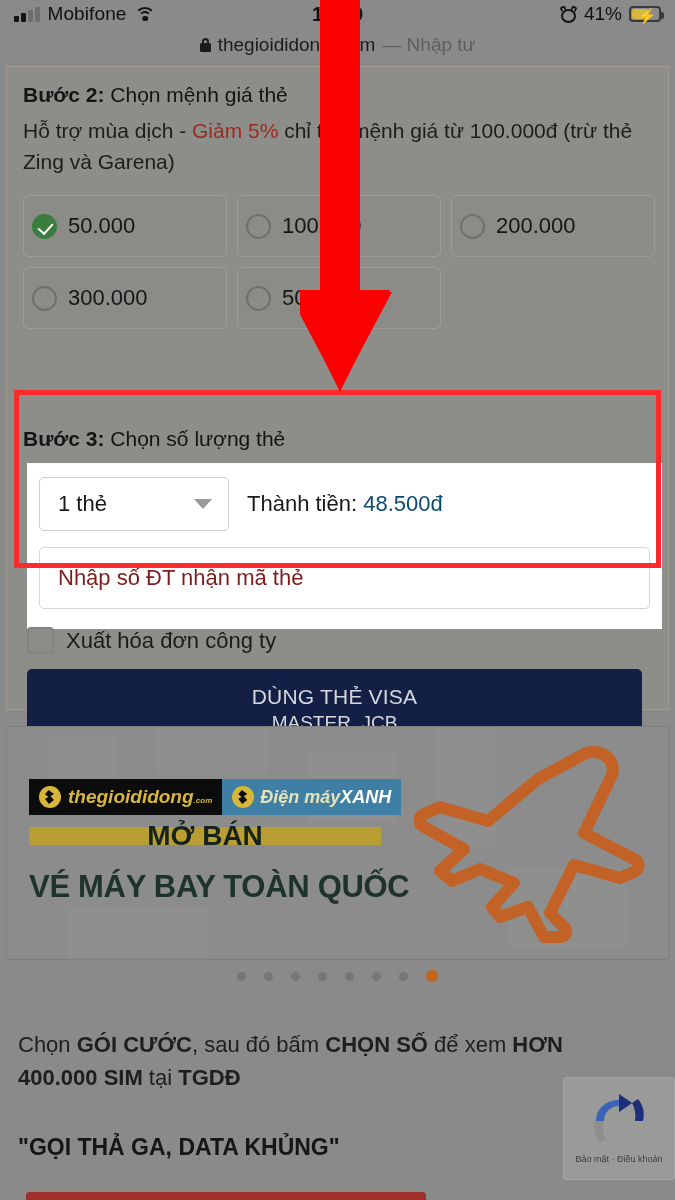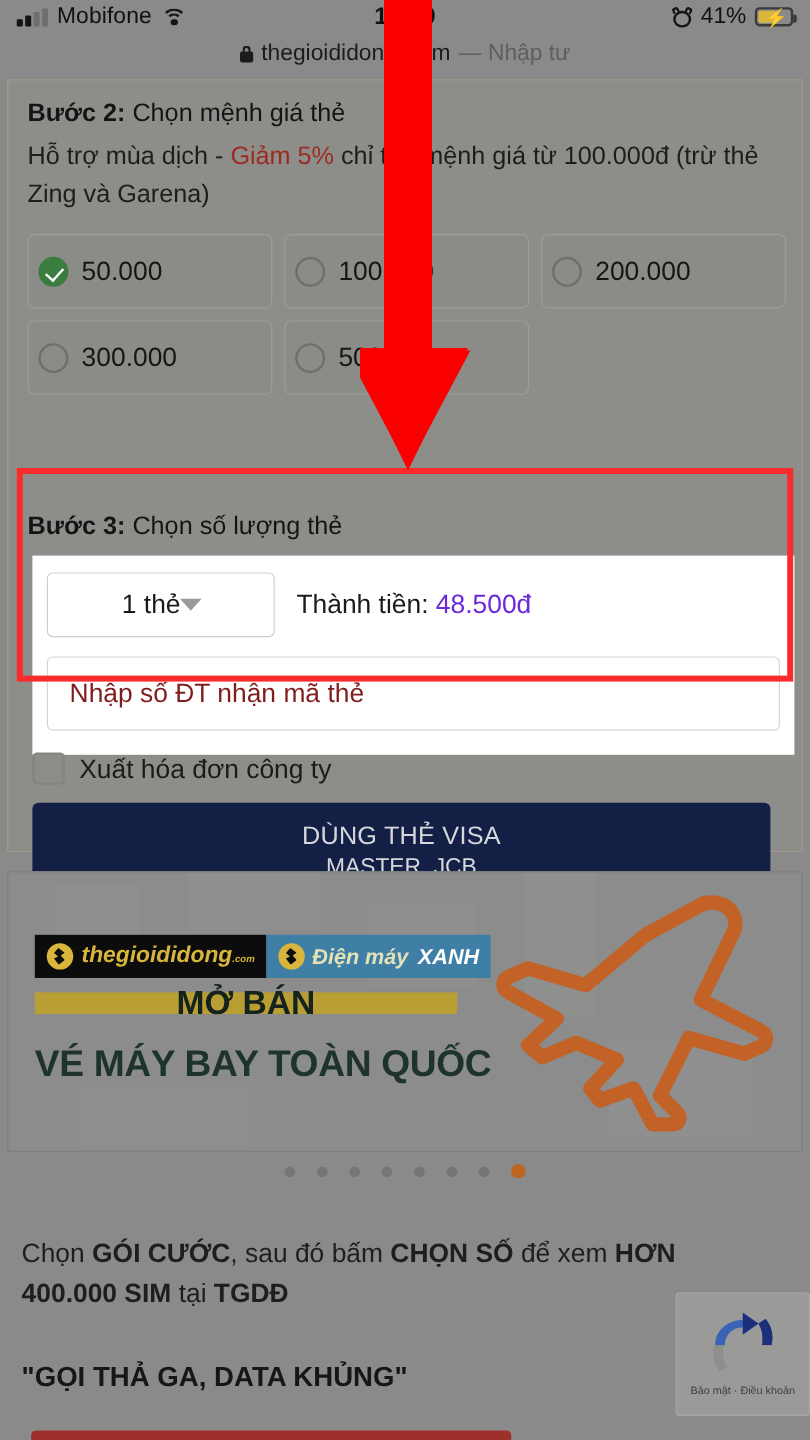--- a/index.html
+++ b/index.html
@@ -70,25 +70,25 @@
   .radio.checked { background:#3a7d3f; border-color:#3a7d3f; position:relative; }
   .radio.checked::after { content:""; position:absolute; left:7px; top:4px; width:7px; height:12px;
         border:2.6px solid #fff; border-top:none; border-left:none; transform:rotate(42deg); }
 
   .step3-title { position:absolute; left:0; top:360px; }
 
   
   .step3-panel { position:absolute; left:20px; top:396px; width:635px; height:166px; background:#fff; }
   .qty-row { position:absolute; left:12px; top:14px; display:flex; align-items:center; }
   .select { width:190px; height:54px; border:1px solid #cfcfcf; border-radius:5px; background:#fff;
-            display:flex; align-items:center; justify-content:center; padding:0 16px 0 18px;
+            display:flex; align-items:center; justify-content:space-between; padding:0 16px 0 18px;
             font-size:22px; color:#1a1a1a; }
   .chev { width:0; height:0; border-left:9px solid transparent; border-right:9px solid transparent; border-top:10px solid #9a9a9a; }
   .total { margin-left:18px; font-size:22px; color:#1a1a1a; white-space:nowrap; }
-  .total .amt { color:#6d28d9; }
+  .total .amt { color:#0c4a6e; }
   .phone-input { position:absolute; left:12px; top:84px; width:611px; height:62px;
         border:1px solid #d6d6d6; border-radius:5px; background:#fff;
         display:flex; align-items:center; padding-left:18px; font-size:22px; color:#7f1d1d; }
 
   .invoice-row { position:absolute; left:20px; top:560px; display:flex; align-items:center; gap:12px;
         font-size:22px; color:#1b1b1b; }
   .cbx { width:27px; height:27px; border:2px solid #848481; border-radius:4px; background:#8c8c89; }
 
   .paybtns { position:absolute; left:20px; top:602px; width:615px; display:flex; gap:20px; }
   .paybtn { flex:1; height:80px; border-radius:5px; display:flex; flex-direction:column;
@@ -105,21 +105,21 @@
   .bkblocks div { position:absolute; background:#9a9b99; }
   .logos { position:absolute; left:22px; top:52px; display:flex; height:36px; }
   .logo-tgdd { background:#0c0c0c; display:flex; align-items:center; gap:7px; padding:0 10px; }
   .logo-dmx { background:#3f7fa5; display:flex; align-items:center; gap:6px; padding:0 10px; }
   .lg-dot { width:22px; height:22px; border-radius:50%; background:#d8b63c; position:relative; flex:0 0 auto; }
   .lg-dot::after { content:""; position:absolute; left:6px; top:4px; width:9px; height:14px; background:#0c0c0c;
         clip-path: polygon(40% 0,100% 28%,62% 45%,100% 72%,44% 100%,0 62%,38% 50%,0 30%); }
   .lg-t1 { color:#d8b63c; font-style:italic; font-weight:700; font-size:19px; }
   .lg-t1 sub { font-size:8px; vertical-align:baseline; }
   .lg-t2 { color:#e6e2b8; font-style:italic; font-weight:700; font-size:18px; }
-  .lg-t2 b { color:#fff;margin-left:8px; }
+  .lg-t2 b { color:#fff; }
   .mo-ban { position:absolute; left:22px; top:96px; width:352px; height:26px; display:flex; align-items:center; justify-content:center; }
   .mo-ban .bar { position:absolute; left:0; right:0; top:4px; height:18px; background:#b99e34; }
   .mo-ban span { position:relative; font-size:28px; font-weight:700; color:#15231f; background:transparent; padding:0 6px; }
   .ve-may-bay { position:absolute; left:22px; top:142px; font-size:31px; font-weight:700; color:#1d332c; letter-spacing:-.3px; white-space:nowrap; }
   .plane { position:absolute; right:20px; top:14px; }
 
   
   .dots { position:absolute; left:0; top:970px; width:675px; display:flex; justify-content:center; align-items:center; gap:18px; }
   .dots i { width:9px; height:9px; border-radius:50%; background:#767676; display:block; }
   .dots i.active { width:12px; height:12px; background:#c0651d; }

